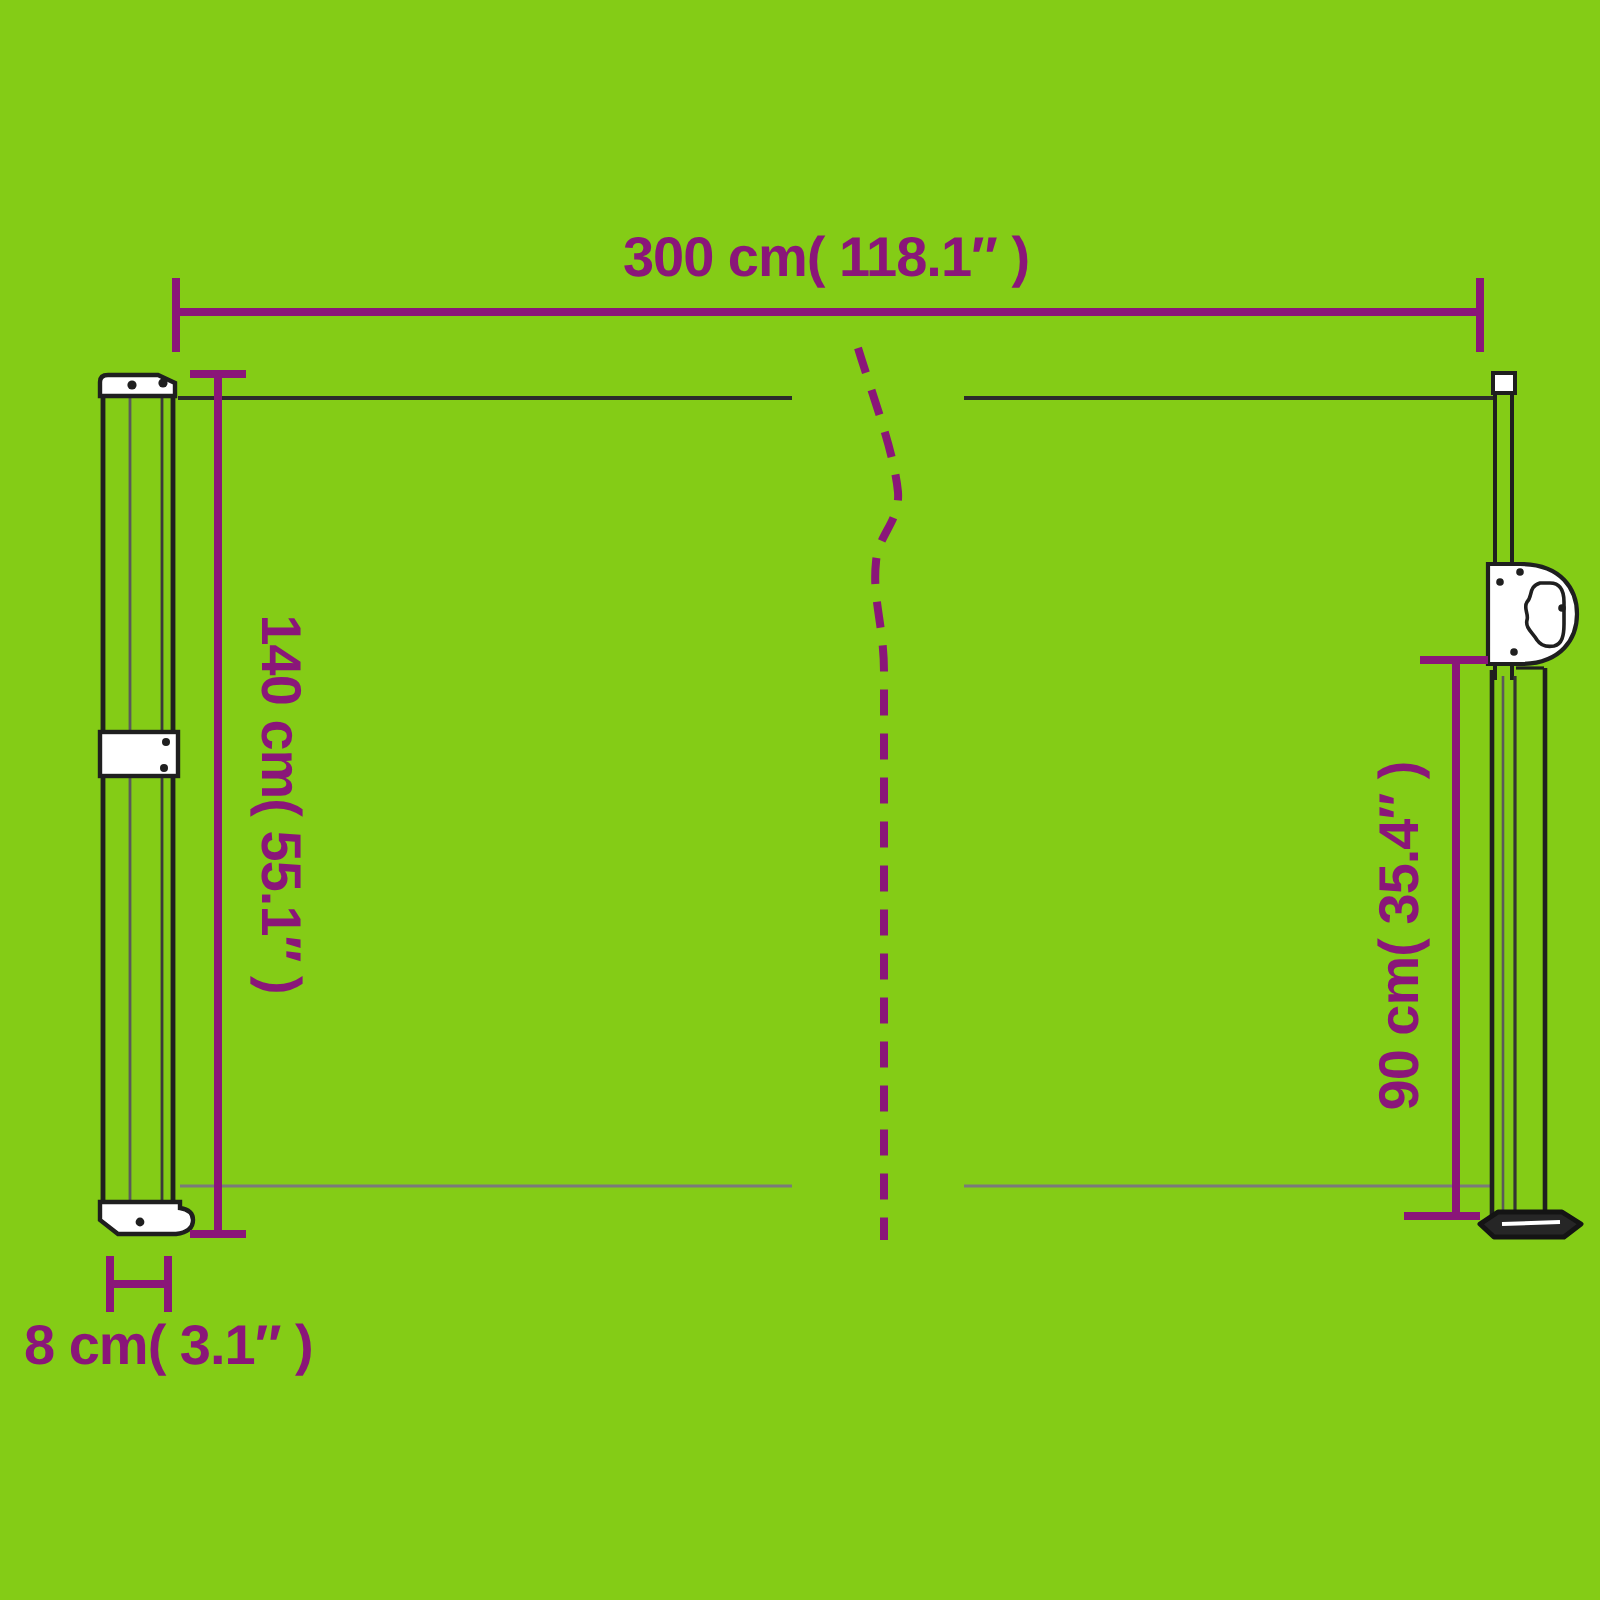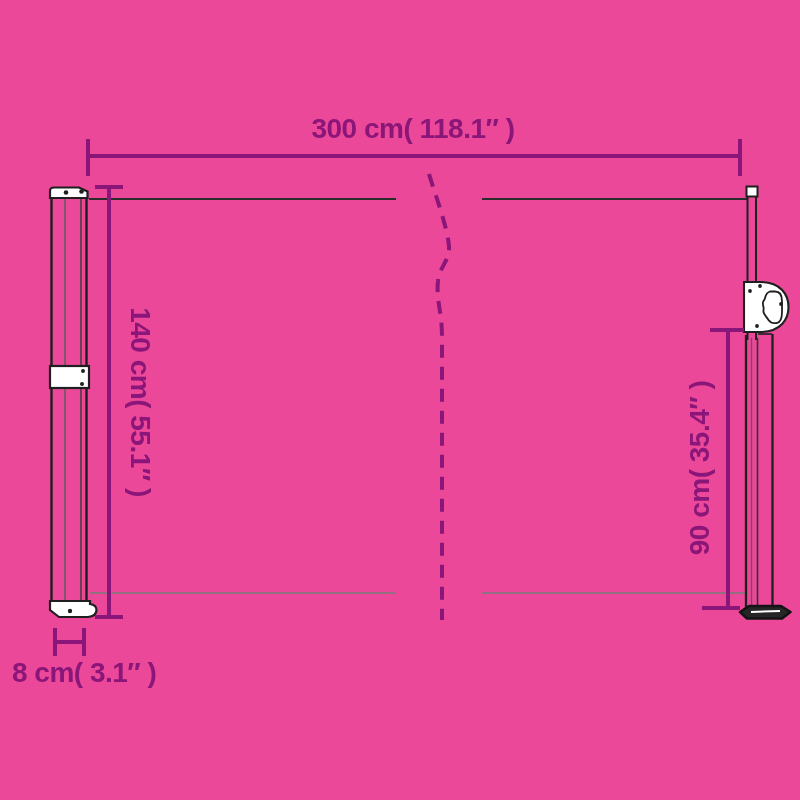--- a/index.html
+++ b/index.html
@@ -7,21 +7,21 @@
     padding: 0;
     background: #ffffff;
     width: 800px;
     height: 800px;
     overflow: hidden;
   }
   .stage {
     position: relative;
     width: 800px;
     height: 800px;
-    background: #ec4899;
+    background: #84cc16;
     font-family: "Liberation Sans", sans-serif;
   }
   svg text {
     font-family: "Liberation Sans", "DejaVu Sans", sans-serif;
     font-weight: 700;
     font-size: 28px;
     letter-spacing: -0.5px;
   }
 </style>
 </head>

